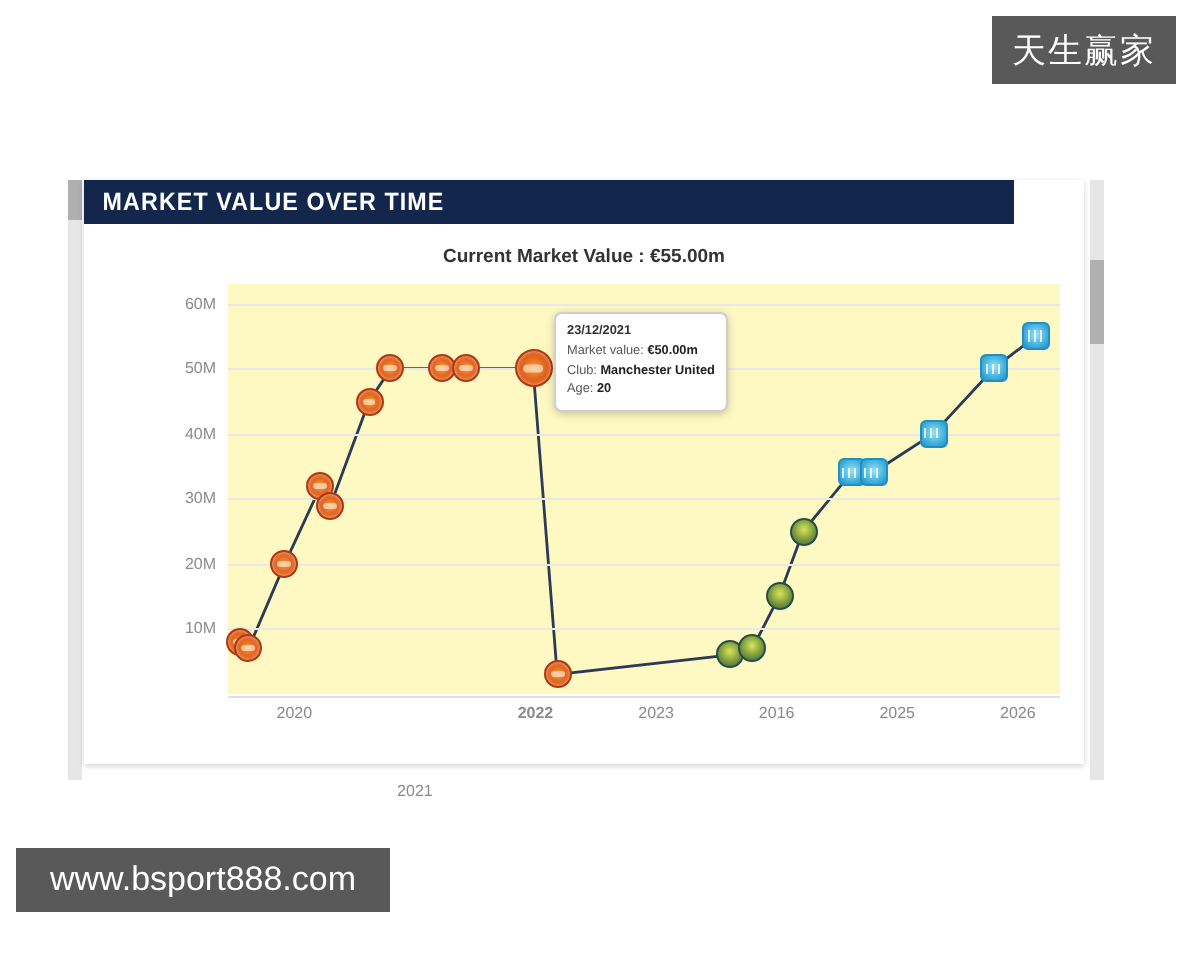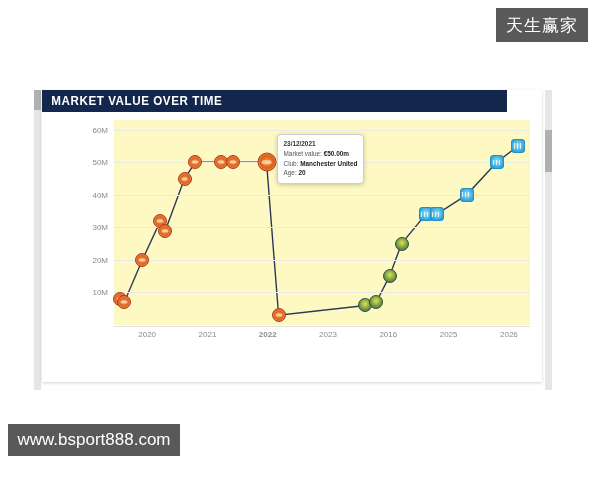--- a/index.html
+++ b/index.html
@@ -10,21 +10,21 @@
     position:relative;
   }
 
   
   .wm{
     position:absolute;background:#595959;color:#ffffff;
     display:flex;align-items:center;justify-content:center;
     letter-spacing:1px;
   }
   #wm-top{ right:12px; top:8px; width:92px; height:34px; font-size:17px;margin-left:36px; }
-  #wm-bottom{ left:8px; bottom:24px; width:172px; height:32px; font-size:17px; letter-spacing:0px;}
+  #wm-bottom{ left:8px; bottom:24px; width:187px; height:32px; font-size:17px; letter-spacing:0px;}
 
   
   #card{
     position:absolute; left:42px; top:90px; width:500px; height:292px;
     background:#ffffff;
     box-shadow:0 1px 3px rgba(0,0,0,.18);
   }
   
   .rail{position:absolute; width:7px; background:#e6e6e6;}
   #rail-left{ left:34px; top:90px; height:300px; }
@@ -118,20 +118,21 @@
 <div class="rail" id="rail-right">
   <div class="rail-thumb" id="thumb-right"></div>
 </div>
 
 <div id="card">
 
   <div id="card-header">
     <span>MARKET VALUE OVER TIME</span>
   </div>
 
+  <div id="chart-title">Current Market Value : €55.00m</div>
 
   <div id="plot-wrap">
 
     <div id="plot">
       <svg id="series" preserveAspectRatio="none" viewBox="0 0 416 205">
           <polyline points="6.028985507241013,178.96825396825398 10.24927536230972,182.22222222222223 28.336231884060176,139.92063492063494 46.42318840579692,100.87301587301587 51.246376811589734,110.63492063492065 70.53913043477469,58.571428571428555 81.39130434782221,42.30158730158732 107.31594202898599,42.30158730158732 118.77101449275762,42.30158730158732 152.5333333333347,42.30158730158732 164.59130434783046,195.23809523809524 251.40869565216954,185.47619047619048 262.2608695652171,182.22222222222223 275.52463768116104,156.1904761904762 287.58260869565675,123.65079365079366 311.6985507246345,94.36507936507937 322.55072463768204,94.36507936507937 352.69565217391454,74.84126984126985 382.840579710147,42.30158730158732 403.94202898551794,26.031746031746025" fill="none" stroke="#2b3a55" stroke-width="1.4"></polyline>
         </svg>
     <div class="gridline" style="top: 9.7619px;"></div>
         <div class="ytick" style="top: 9.7619px;">60M</div>
         <div class="gridline" style="top: 42.3016px;"></div>
@@ -162,21 +163,21 @@
         <div class="marker m-mc" style="left: 311.699px; top: 94.3651px; width: 12px; height: 12px;"></div>
         <div class="marker m-mc" style="left: 322.551px; top: 94.3651px; width: 12px; height: 12px;"></div>
         <div class="marker m-mc" style="left: 352.696px; top: 74.8413px; width: 12px; height: 12px;"></div>
         <div class="marker m-mc" style="left: 382.841px; top: 42.3016px; width: 12px; height: 12px;"></div>
         <div class="marker m-mc" style="left: 403.942px; top: 26.0317px; width: 12px; height: 12px;"></div>
       </div>
 
     <div id="xaxis"></div>
     <div id="xticks">
         <div class="xtick" style="left: 33.1594px;">2020</div>
-        <div class="xtick" style="left: 93.4493px;">2021</div>
+        <div class="xtick" style="left: 93.4493px; margin-top: 39px;">2021</div>
         <div class="xtick" style="left: 153.739px; font-weight: bold;">2022</div>
         <div class="xtick" style="left: 214.029px; text-align: center;">2023</div>
         <div class="xtick" style="left: 274.319px;">2016</div>
         <div class="xtick" style="left: 334.609px;">2025</div>
         <div class="xtick" style="left: 394.899px;">2026</div>
       </div>
 
     <div id="tooltip" style="left: 234.533px; top: 14.3016px;">
       <div class="tt-date">23/12/2021</div>
       <div>

